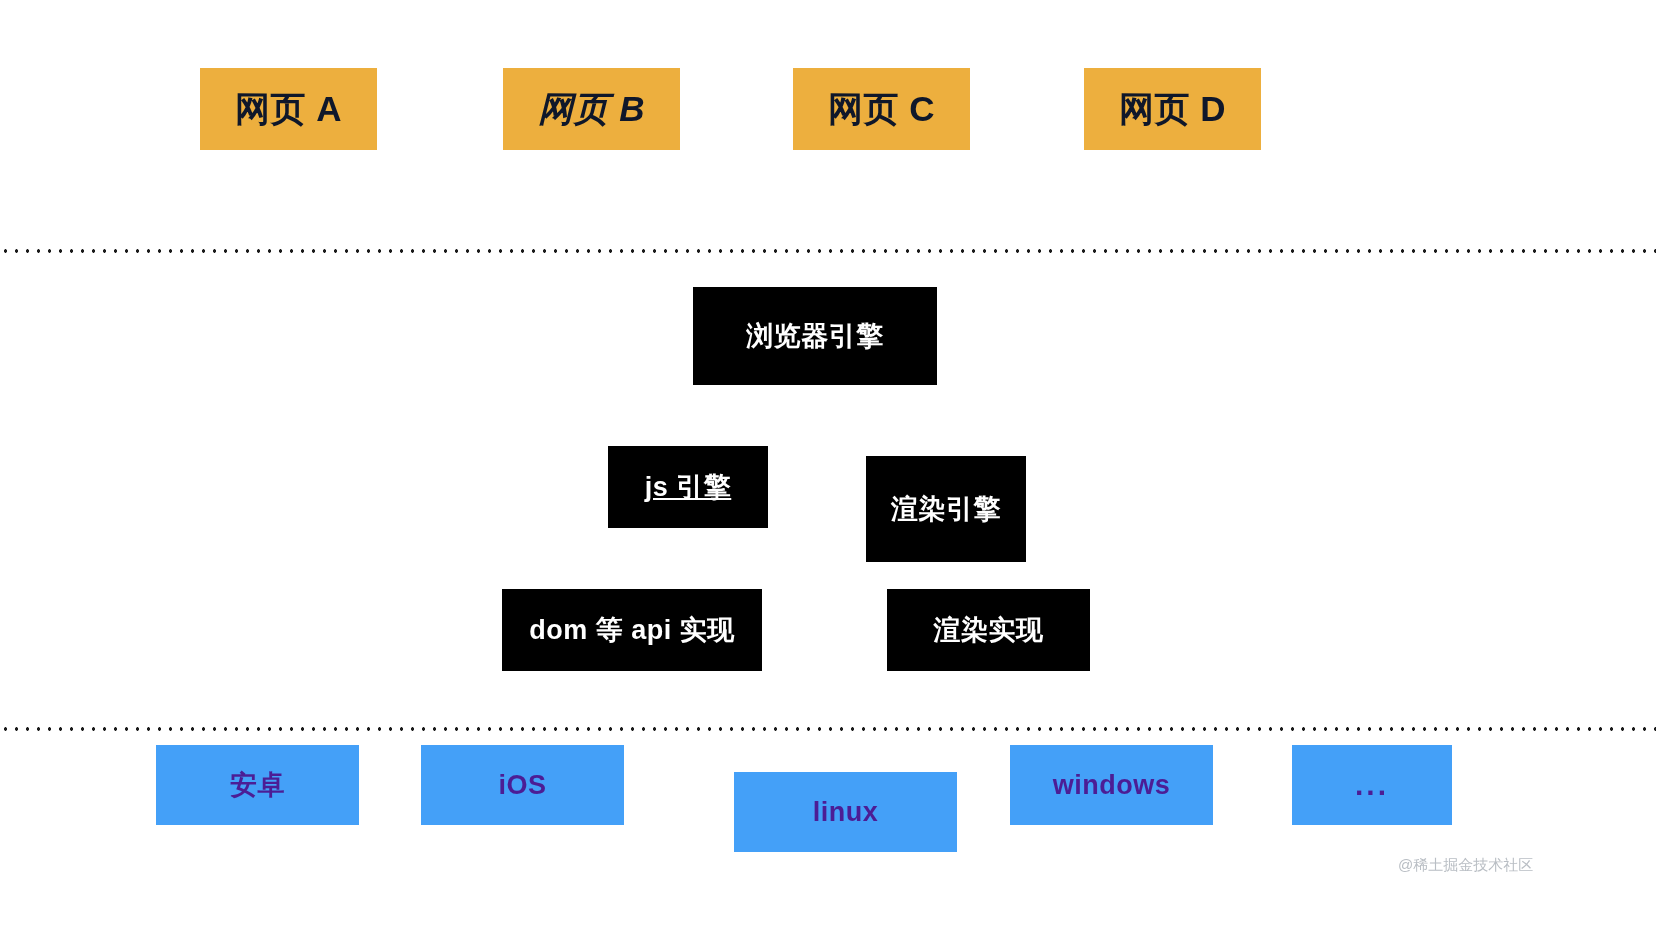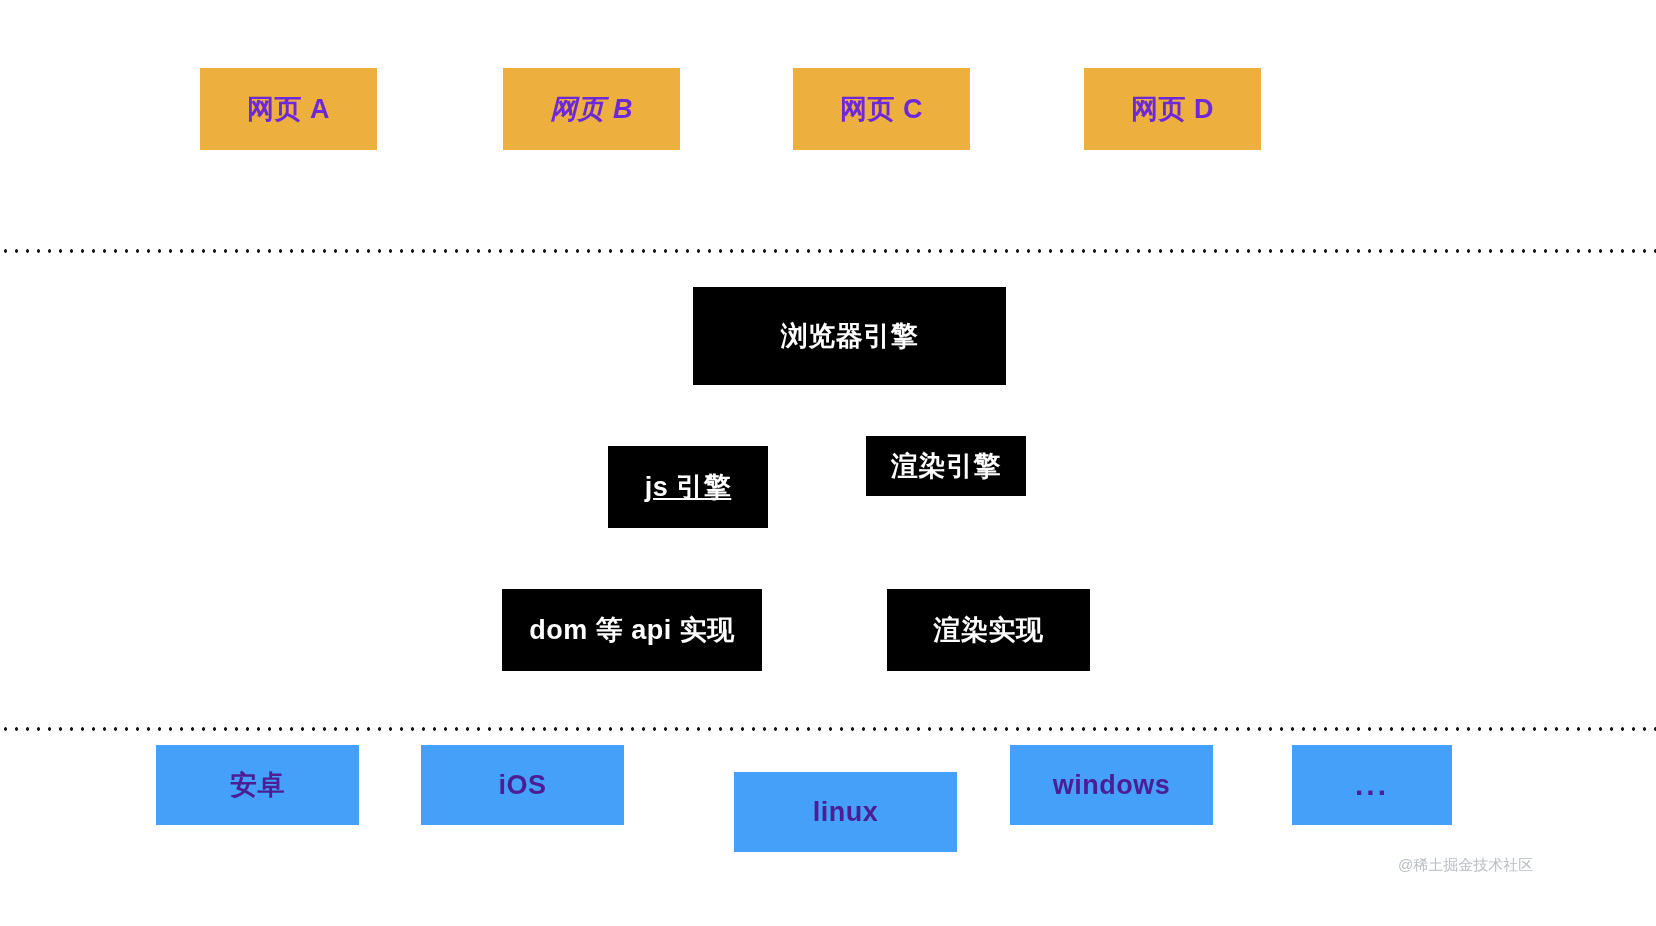--- a/index.html
+++ b/index.html
@@ -20,22 +20,22 @@
     display: flex;
     align-items: center;
     justify-content: center;
     box-sizing: border-box;
     font-weight: 700;
     letter-spacing: 0.5px;
     user-select: none;
   }
   .box-page {
     background: #edaf3e;
-    color: #6d28d9;
-    font-size: 27px;
+    color: #0f172a;
+    font-size: 35px;
   }
   .box-engine {
     background: #000000;
     color: #ffffff;
     font-size: 27px;
   }
   .box-os {
     background: #44a0f8;
     color: #4c1d95;
     font-size: 27px;
@@ -71,23 +71,23 @@
   <div>
     <div class="box box-page" style="left: 200px; top: 68px; width: 177px; height: 82px;">网页 A</div>
     <div class="box box-page" style="left: 503px; top: 68px; width: 177px; height: 82px; font-style: italic;">网页 B</div>
     <div class="box box-page" style="left: 793px; top: 68px; width: 177px; height: 82px;">网页 C</div>
     <div class="box box-page" style="left: 1084px; top: 68px; width: 177px; height: 82px;">网页 D</div>
   </div>
 
   <div class="divider" style="top: 249px;"></div>
 
   <div>
-    <div class="box box-engine" style="left: 693px; top: 287px; width: 313px; height: 98px; text-align: right;">浏览器引擎</div>
+    <div class="box box-engine" style="left: 693px; top: 287px; width: 244px; height: 98px; text-align: right;">浏览器引擎</div>
     <div class="box box-engine" style="left: 608px; top: 446px; width: 160px; height: 82px; text-decoration: underline;">js 引擎</div>
-    <div class="box box-engine" style="left: 866px; top: 436px; width: 160px; height: 60px; text-align: center;">渲染引擎</div>
+    <div class="box box-engine" style="left: 866px; top: 456px; width: 160px; height: 106px; text-align: center;">渲染引擎</div>
     <div class="box box-engine" style="left: 502px; top: 589px; width: 260px; height: 82px;">dom 等 api 实现</div>
     <div class="box box-engine" style="left: 887px; top: 589px; width: 203px; height: 82px;">渲染实现</div>
   </div>
 
   <div class="divider" style="top: 727px;"></div>
 
   <div>
     <div class="box box-os" style="left: 156px; top: 745px; width: 203px; height: 80px;">安卓</div>
     <div class="box box-os" style="left: 421px; top: 745px; width: 203px; height: 80px;">iOS</div>
     <div class="box box-os" style="left: 734px; top: 745px; width: 223px; height: 80px; margin-top: 27px;">linux</div>

